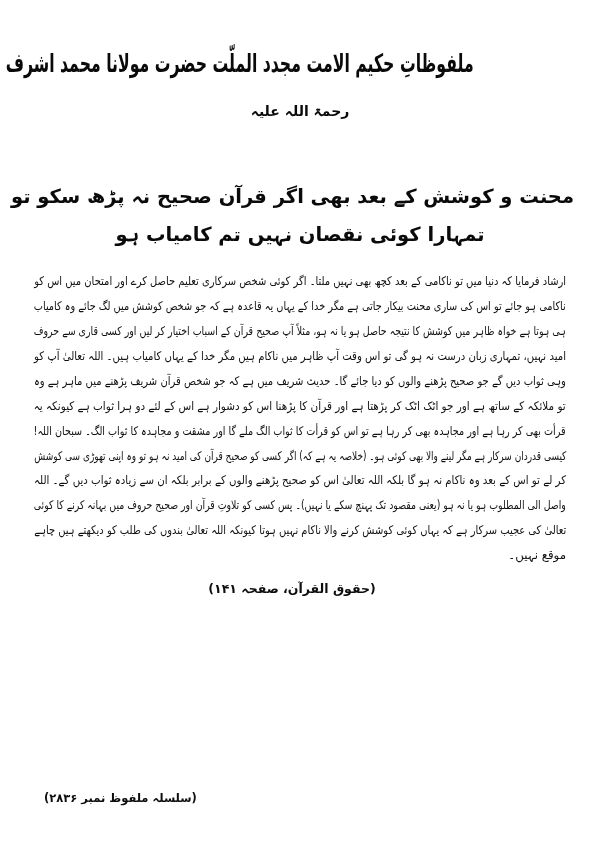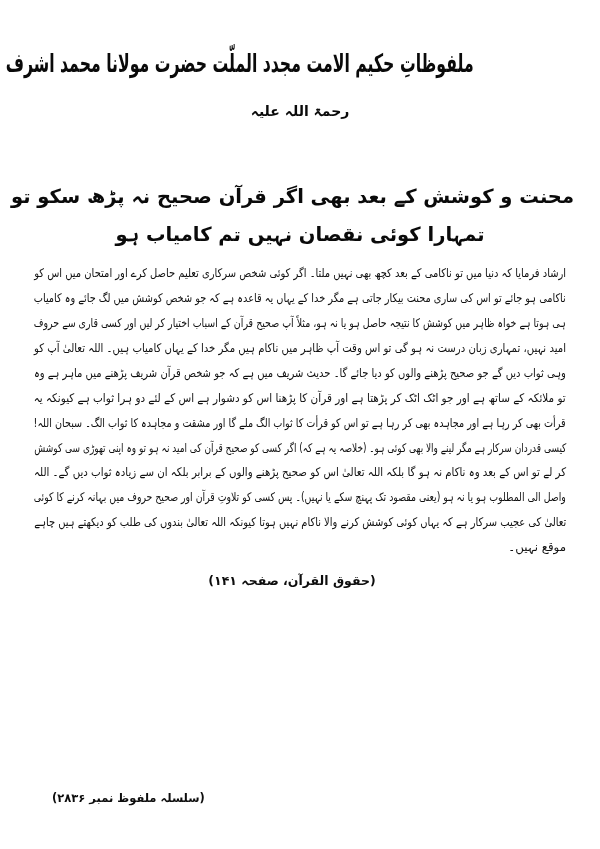--- a/index.html
+++ b/index.html
@@ -63,21 +63,21 @@
     line-height: 1.62;
     color: #0a0a0a;
     white-space: nowrap;
   }
   .heading-line + .heading-line {
     margin-top: 6px;
   }
 
   
   .body-block {
-    margin-top: 14px;
+    margin-top: 22px;
     padding: 0 34px 0 34px;
     direction: rtl;
     text-align: right;
   }
   .body-line {
     font-size: 11.8px;
     line-height: 1.55;
     color: #111111;
     margin-bottom: 6.6px;
     display: flex;
@@ -106,21 +106,21 @@
     direction: rtl;
     font-size: 12.5px;
     font-weight: 700;
     color: #0d0d0d;
     padding-right: 16px;
   }
 
   
   .footer {
     position: absolute;
-    left: 52px;
+    left: 44px;
     bottom: 44px;
     direction: rtl;
     font-size: 11.5px;
     font-weight: 700;
     color: #0d0d0d;
   }
 </style>
 </head>
 <body>
 

